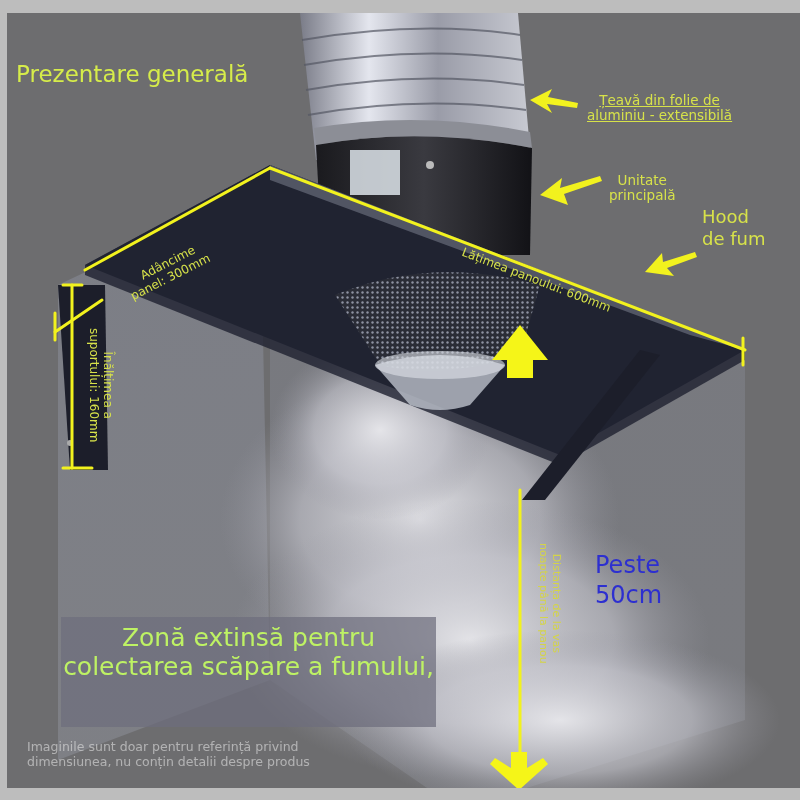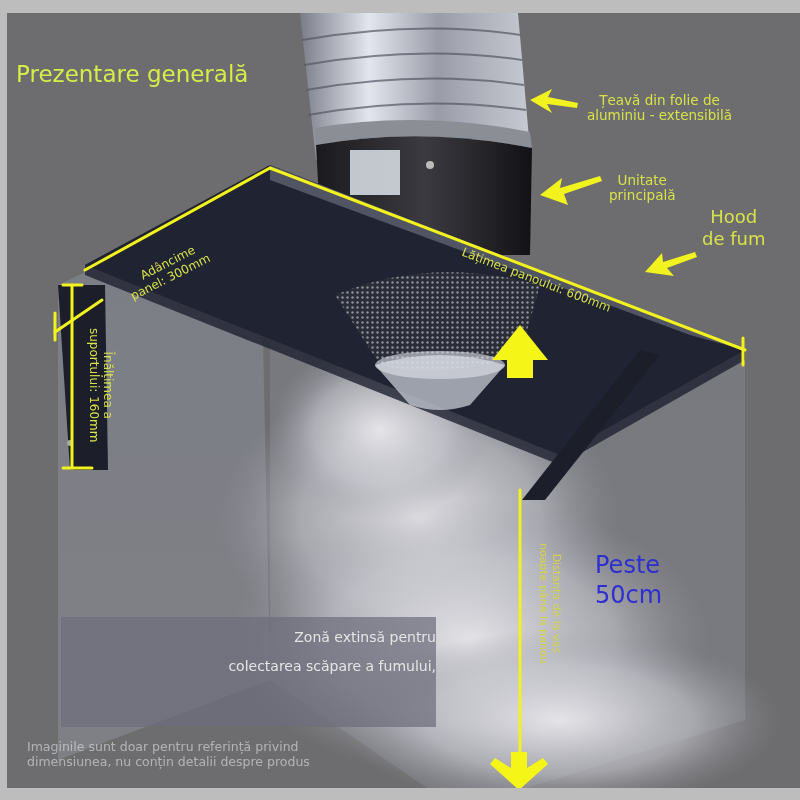--- a/index.html
+++ b/index.html
@@ -1,24 +1,24 @@
 <!DOCTYPE html>
 <html><head>
 <meta charset="utf-8">
 <style>
   html,body{margin:0;padding:0;}
   body{width:800px;height:800px;background:#bdbdbd;position:relative;overflow:hidden;font-family:"DejaVu Sans","Liberation Sans",sans-serif;}
   .panel{position:absolute;left:7px;top:13px;width:781px;height:775px;background:#6d6d6f;overflow:hidden;padding-left:20px;}
   .abs{position:absolute;}
   .title{left:9px;top:48px;font-size:23px;color:#d6ec4a;white-space:nowrap;}
   .lbl{font-size:13.5px;line-height:15px;text-align:center;color:#d7e24a;white-space:nowrap;}
-  .lbl-big{font-size:18px;line-height:22px;text-align:center;color:#d7e24a;}
+  .lbl-big{font-size:18px;line-height:22px;text-align:left;color:#d7e24a;}
   .peste{font-size:24px;line-height:30px;color:#2d2fd0;}
   .zone{left:54px;top:604px;width:375px;height:110px;background:rgba(110,110,125,0.72);}
-  .zone-text{width:100%;text-align:right;font-size:14px;line-height:29px;color:#e5e5e5;padding-top:6px;}
+  .zone-text{width:100%;text-align:center;font-size:25px;line-height:29px;color:#bef264;padding-top:6px;}
   .disclaimer{left:20px;top:726px;width:320px;text-align:left;font-size:12.5px;line-height:15px;color:rgba(225,225,225,0.6);}
   .rot{transform-origin:left top;white-space:nowrap;}
   svg{position:absolute;left:0;top:0;}
 </style>
 </head>
 <body>
 
 <div class="panel">
 
   <svg width="781" height="775" viewBox="7 13 781 775">
@@ -91,21 +91,21 @@
       <line x1="63" y1="285" x2="82" y2="285"></line>
       <line x1="63" y1="468" x2="92" y2="468"></line>
       <line x1="55" y1="313" x2="55" y2="340"></line>
       <line x1="55" y1="332" x2="102" y2="300"></line>
       <line x1="520" y1="490" x2="520" y2="780"></line>
     </g>
   </svg>
 
   <div class="abs title">Prezentare generală</div>
 
-  <div class="abs lbl" style="left:580px;top:80px;">
+  <div class="abs lbl" style="left:580px;top:80px;text-decoration:underline;">
     <div>Țeavă din folie de</div>
     <div>aluminiu - extensibilă</div>
   </div>
   <svg width="781" height="775" viewBox="7 13 781 775" style="pointer-events:none">
     <g fill="#f2f21e">
       <polygon points="530,100 552,89 548,97 578,103 577,108 547,104 552,113"></polygon>
       <polygon points="540,195 562,178 560,188 600,176 602,181 564,194 568,205"></polygon>
       <polygon points="645,272 662,253 663,262 695,252 697,257 667,268 674,276"></polygon>
     </g>
   </svg>

